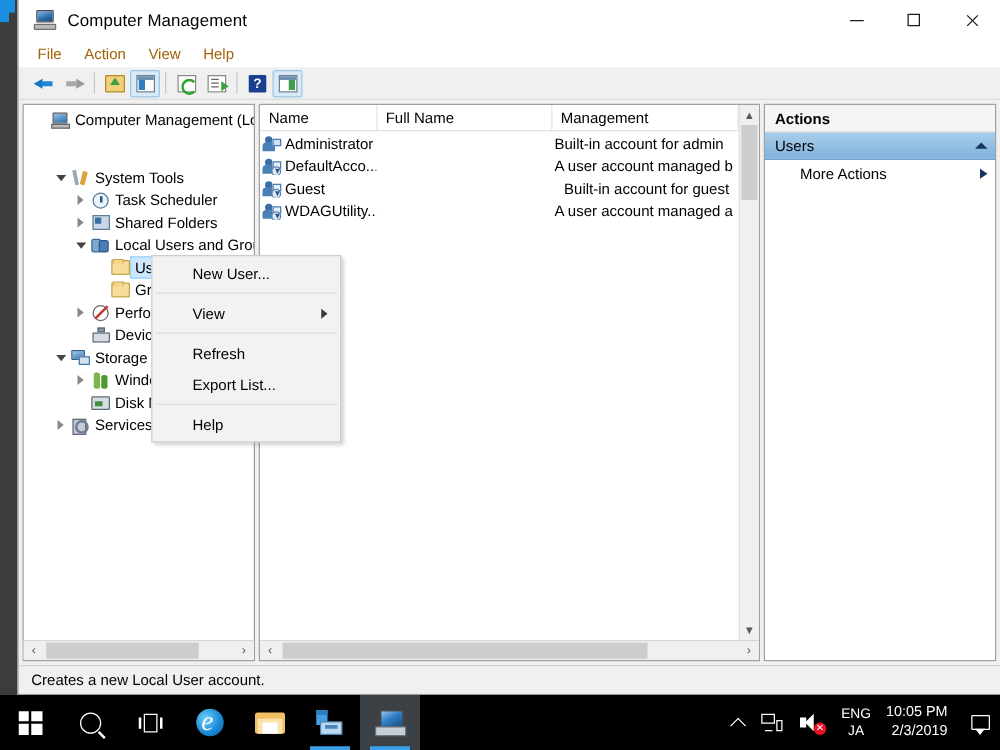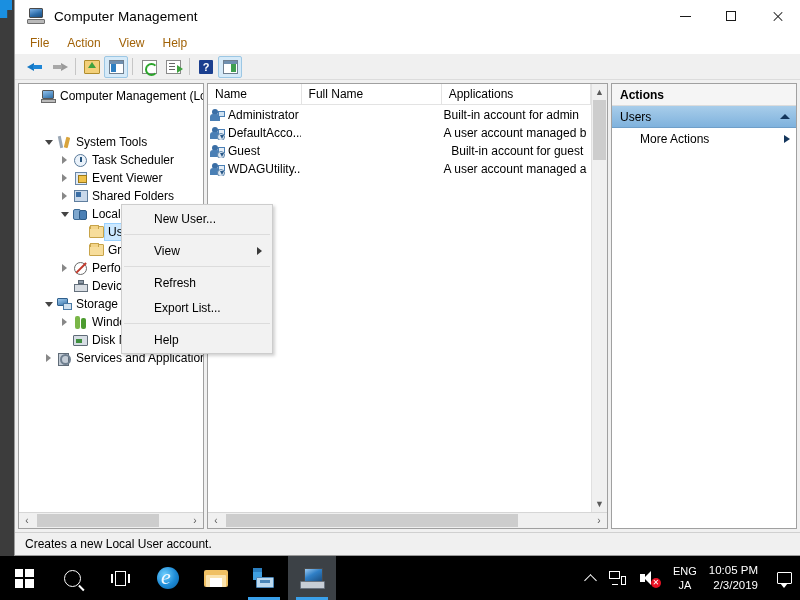--- a/index.html
+++ b/index.html
@@ -353,27 +353,20 @@
             <div class="trow" style="padding-left: 38px;">
               <span class="twist closed"></span>
               <span class="ticon">
                 <span class="i-clock"></span>
               </span>
               <span class="tlabel">Task Scheduler</span>
             </div>
             <div class="trow" style="padding-left: 38px;">
               <span class="twist closed"></span>
               <span class="ticon">
-                <span class="i-event"></span>
-              </span>
-              <span class="tlabel">Event Viewer</span>
-            </div>
-            <div class="trow" style="padding-left: 38px;">
-              <span class="twist closed"></span>
-              <span class="ticon">
                 <span class="i-shared"></span>
               </span>
               <span class="tlabel">Shared Folders</span>
             </div>
             <div class="trow" style="padding-left: 38px;">
               <span class="twist open"></span>
               <span class="ticon">
                 <span class="i-lug">
                   <span class="p1"></span>
                   <span class="p2"></span>
@@ -458,21 +451,21 @@
       <div class="list-wrap">
         <div class="list-main">
           <div class="lv-header" id="lv-header">
               <div class="lv-th" style="width: 100px;">
                 <span>Name</span>
               </div>
               <div class="lv-th" style="width: 150px;">
                 <span>Full Name</span>
               </div>
               <div class="lv-th" style="width: 160px;">
-                <span>Applications</span>
+                <span>Management</span>
               </div>
             </div>
           <div class="lv-body" id="lv-body">
               <div class="lv-row">
                 <div class="lv-cell" style="width: 100px; text-align: center;">
                   <span class="i-user">
                     <span class="head"></span>
                     <span class="body"></span>
                     <span class="mon"></span>
                   </span>

